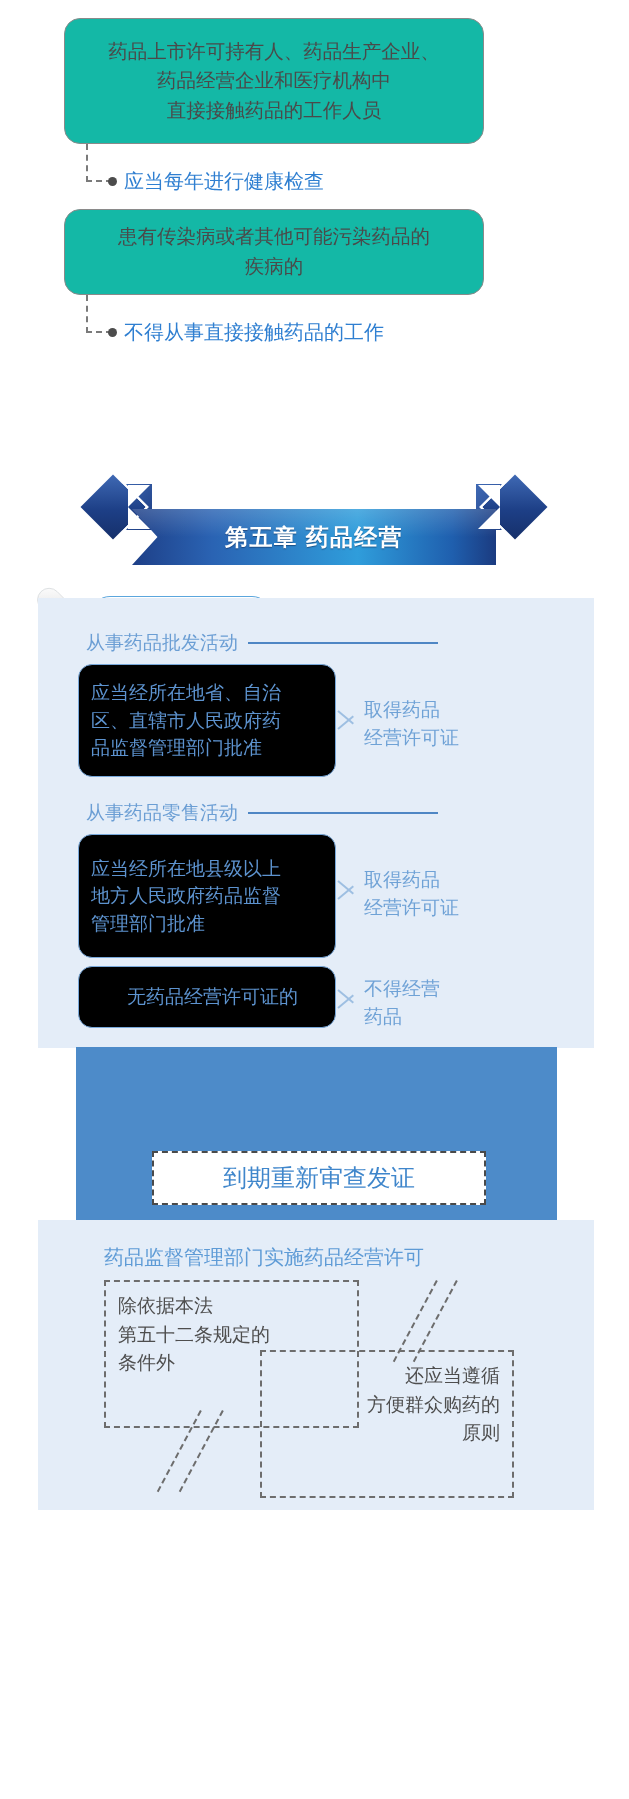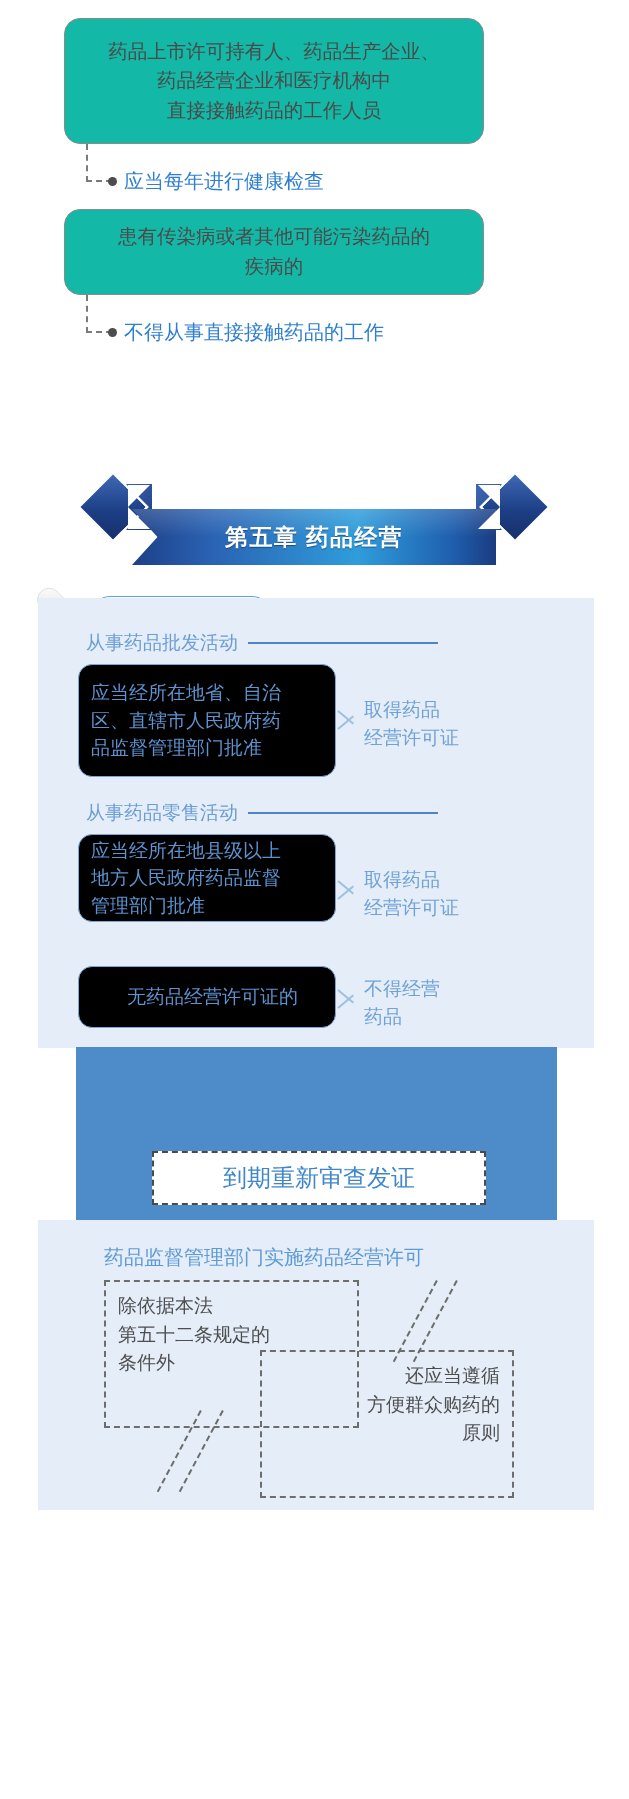--- a/index.html
+++ b/index.html
@@ -238,21 +238,21 @@
 区、直辖市人民政府药
 品监督管理部门批准</div>
   <span class="chev" style="left:300px;top:104px;"></span>
   <div class="outcome" style="left:326px;top:98px;">取得药品
 经营许可证</div>
 
   <div class="cap-row" style="left:48px;top:202px;justify-content:space-between;">
     <span class="cap-text">从事药品零售活动</span>
     <span class="cap-rule" style="width:190px;"></span>
   </div>
-  <div class="card" style="left:40px;top:236px;width:258px;height:88px;">应当经所在地县级以上
+  <div class="card" style="left:40px;top:236px;width:258px;height:124px;">应当经所在地县级以上
 地方人民政府药品监督
 管理部门批准</div>
   <span class="chev" style="left:300px;top:274px;"></span>
   <div class="outcome" style="left:326px;top:268px;">取得药品
 经营许可证</div>
 
   <div class="card" style="left:40px;top:368px;width:258px;height:62px;justify-content:flex-start;padding-left:48px;">无药品经营许可证的</div>
   <span class="chev" style="left:300px;top:383px;"></span>
   <div class="outcome" style="left:326px;top:377px;">不得经营
 药品</div>

